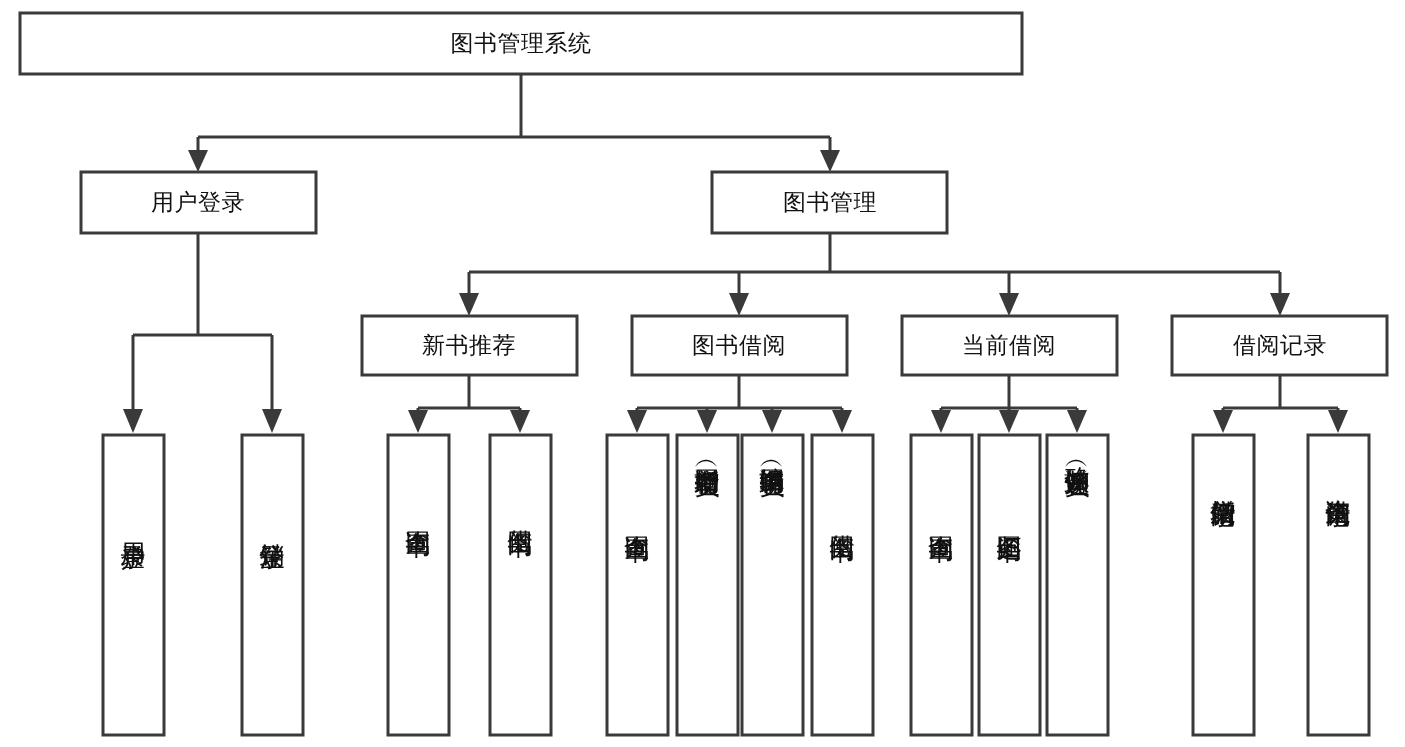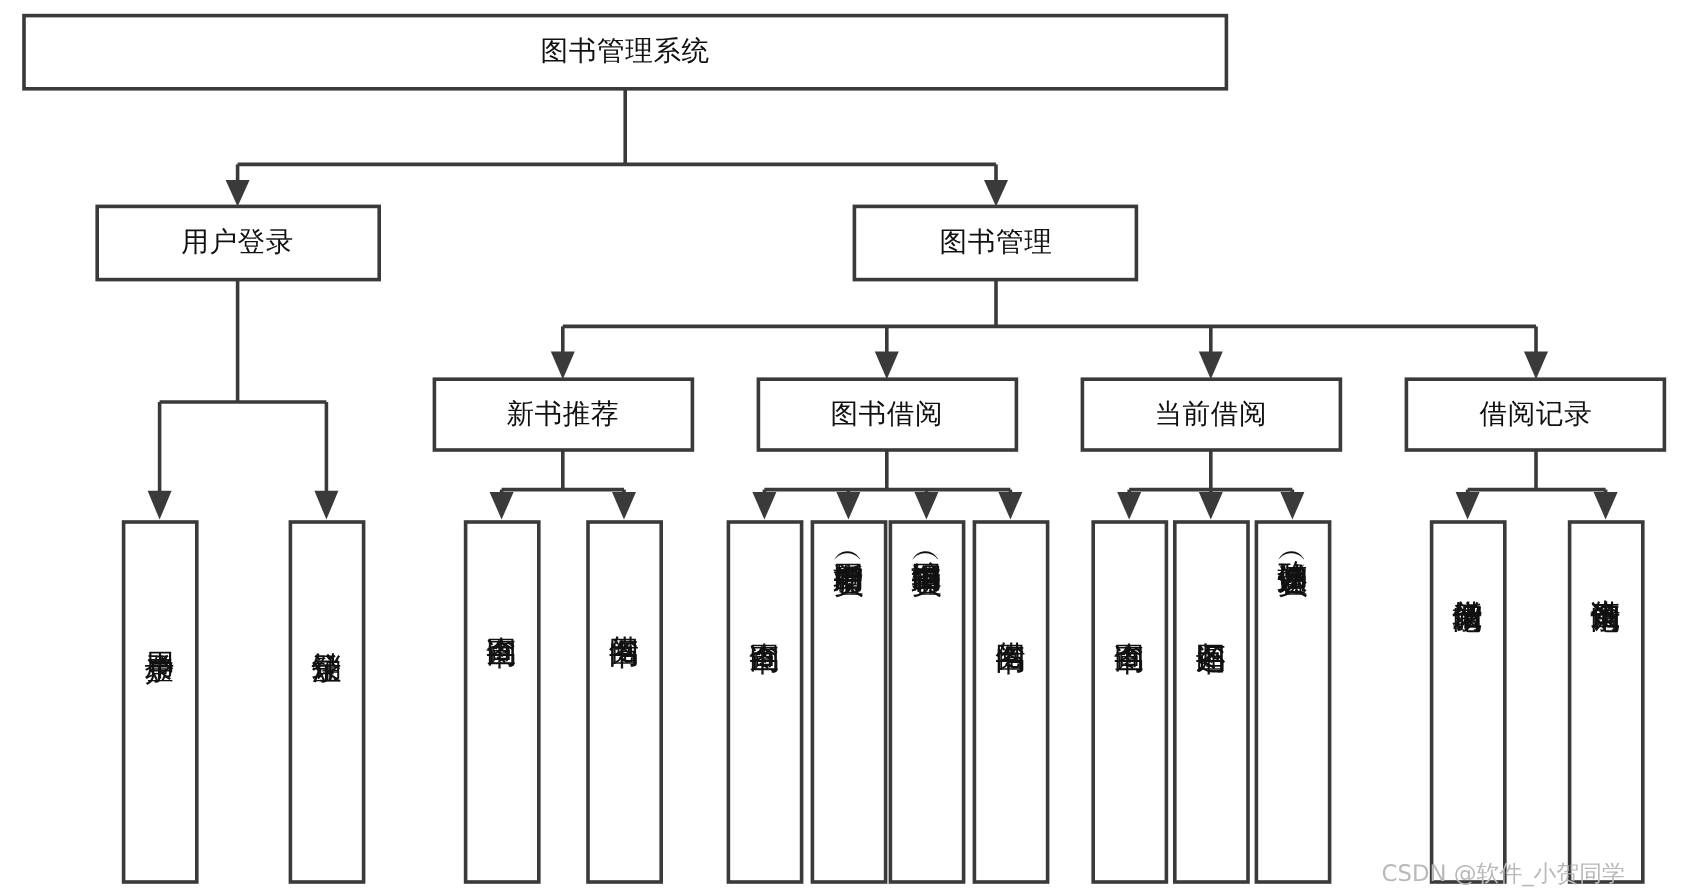--- a/index.html
+++ b/index.html
@@ -235,15 +235,14 @@
       <text class="node-label-v" x="1223" y="482" writing-mode="tb">新增借阅记录</text>
     </g>
 
     <g>
       <rect class="node-box" x="1308" y="435" width="61" height="300"></rect>
       <text class="node-label-v" x="1338" y="482" writing-mode="tb">查询借阅记录</text>
     </g>
 
   </svg>
 
-  <div class="watermark-text">CSDN @软件_小贺同学</div>
 
 </div>
 
 </body></html>

